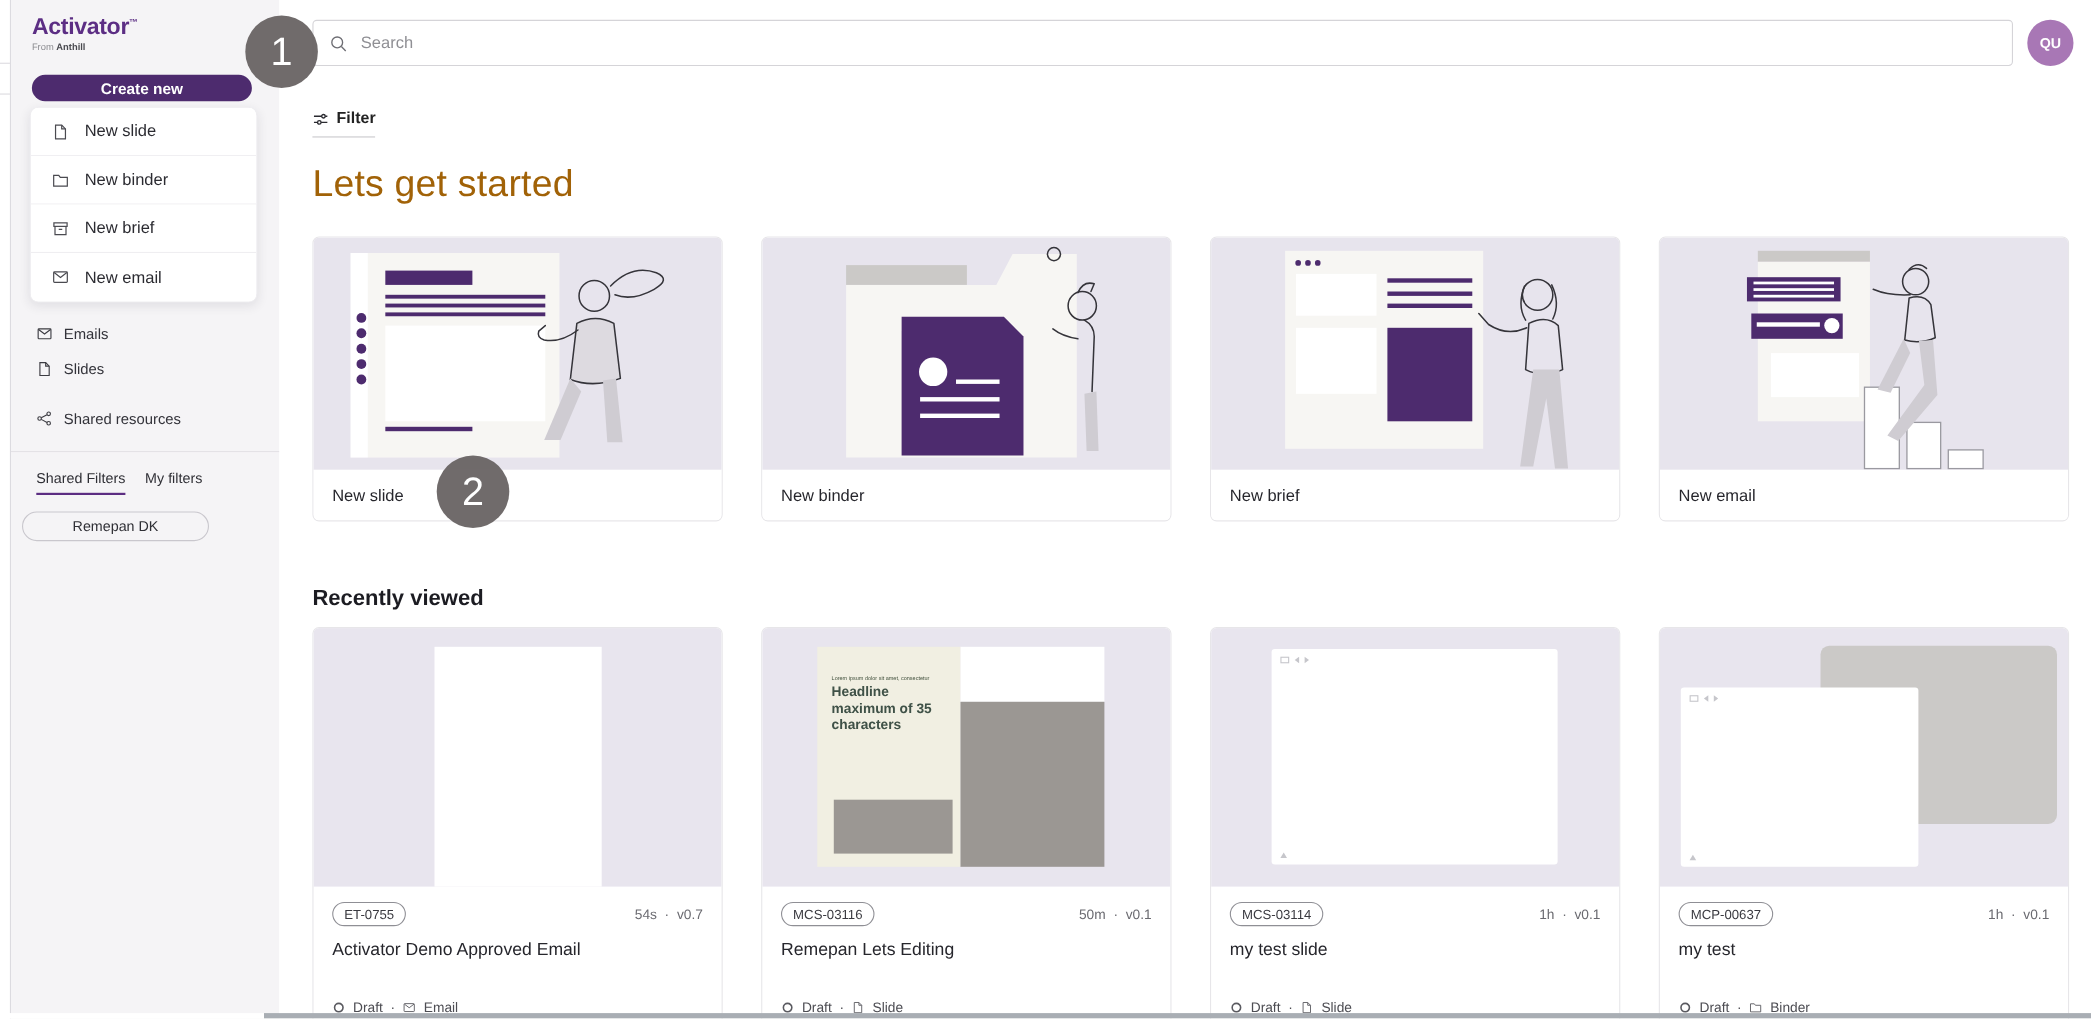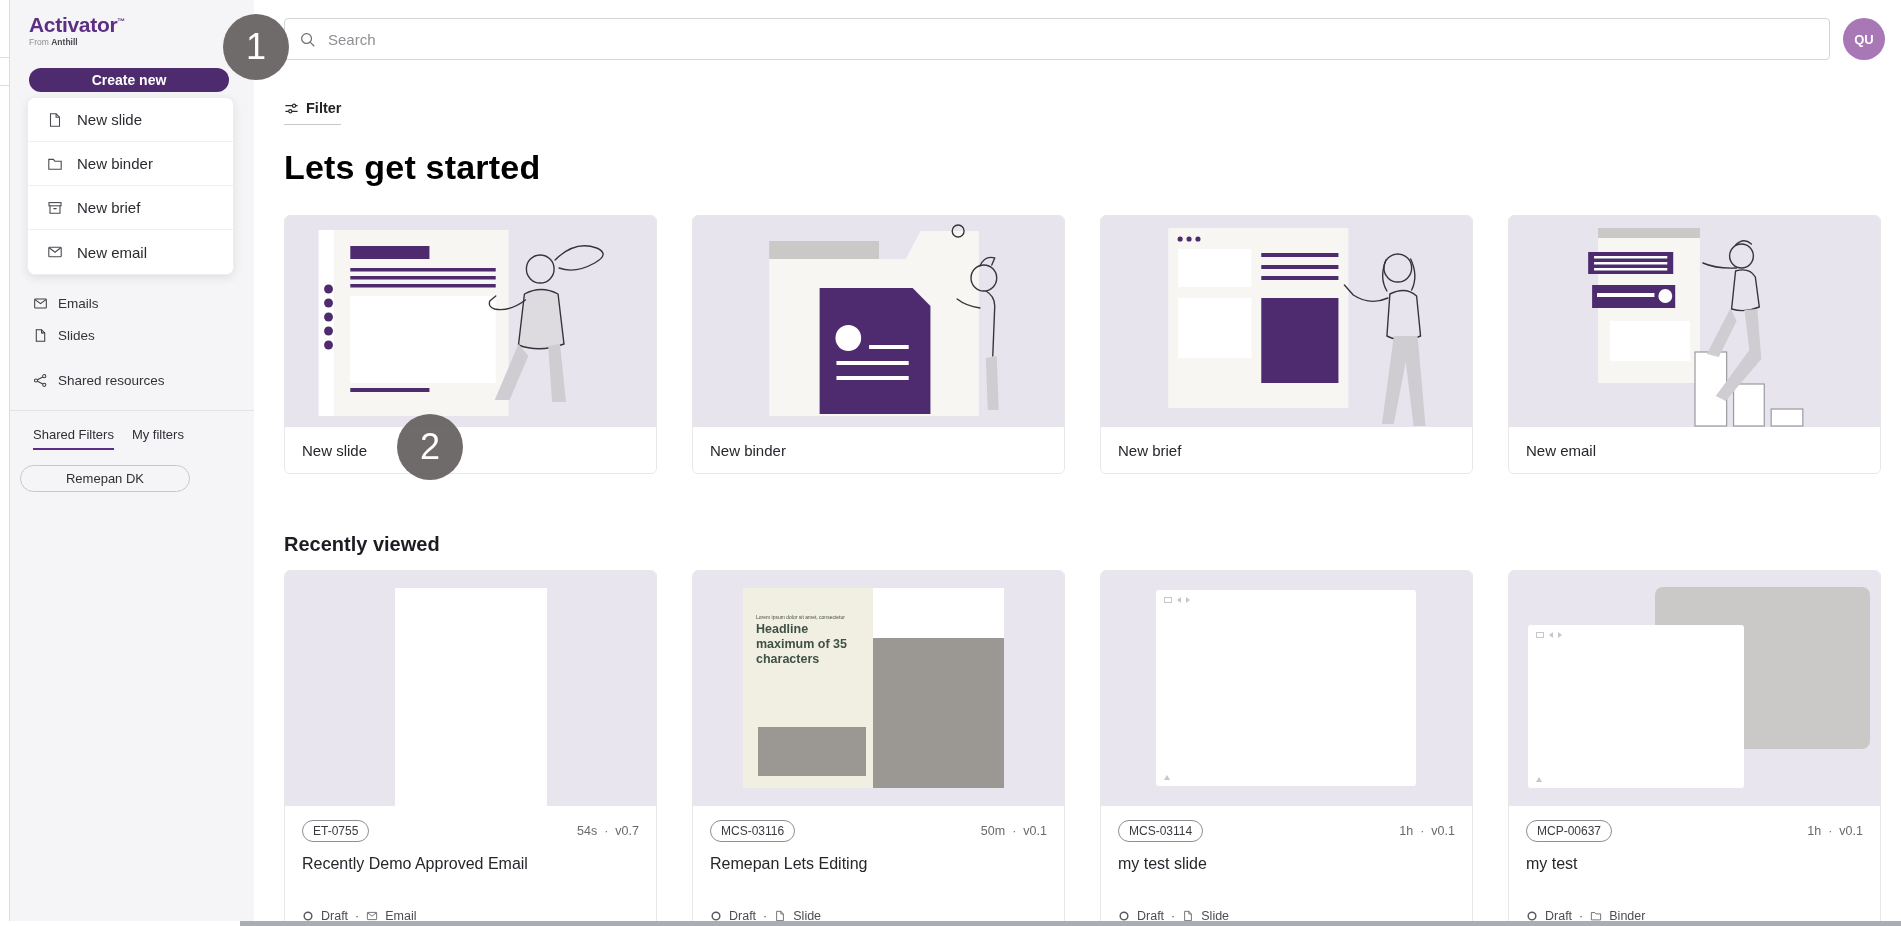--- a/index.html
+++ b/index.html
@@ -43,21 +43,21 @@
   .search { flex:1; height:42px; border:1px solid #d5d4d8; border-radius:4px; display:flex; align-items:center;
     padding:0 14px; gap:12px; background:#fff; }
   .search .si { color:#6d6d73; display:flex; }
   .search input { border:none; outline:none; font-size:15px; color:#333; width:100%; background:transparent; font-family:inherit; }
   .search input::placeholder { color:#8f8f94; }
   .avatar { width:42px; height:42px; border-radius:50%; background:#A877B5; color:#ffffff; font-size:13px; font-weight:700;
     display:flex; align-items:center; justify-content:center; cursor:pointer; flex-shrink:0; }
   .filter-btn { margin-top:40px; display:inline-flex; align-items:flex-end; gap:7px; font-size:14.5px; font-weight:600;
     color:#222; padding-bottom:8px; border-bottom:1px solid #c9c8cc; cursor:pointer; }
   .filter-btn .fi { color:#2a2a30; display:flex; }
-  h1.section { font-size:34px; font-weight:700; color:#000000; margin-top:22px; letter-spacing:0.2px; line-height:40px; }
+  h1.section { font-size:34px; font-weight:400; color:#a16207; margin-top:22px; letter-spacing:0.2px; line-height:40px; }
   h2.section { font-size:20px; font-weight:600; color:#1c1c22; margin-top:58px; line-height:24px; }
 
   .cards-row { display:flex; gap:35px; margin-top:28px; }
   .start-card { width:373px; border:1px solid #e7e6e9; border-radius:6px; overflow:hidden; background:#fff; cursor:pointer; }
   .start-thumb { height:211px; background:#E7E4ED; position:relative; }
   .start-thumb svg.illus { width:100%; height:100%; display:block; }
   .start-label { height:46px; display:flex; align-items:center; padding-left:17px; font-size:15px; color:#26262c; background:#fff; }
 
   .recent-row { display:flex; gap:35px; margin-top:14px; }
   .recent-card { width:373px; height:385px; border:1px solid #e7e6e9; border-radius:6px; overflow:hidden; background:#fff; cursor:pointer; }
@@ -356,21 +356,21 @@
         </div>
         <div class="recent-info">
           <div class="info-top">
             <span class="badge">ET-0755</span>
             <span class="meta">
               <span>54s</span>
               <span>·</span>
               <span>v0.7</span>
             </span>
           </div>
-          <div class="recent-title">Recently Demo Approved Email</div>
+          <div class="recent-title">Activator Demo Approved Email</div>
           <div class="recent-footer">
             <span class="f-icon">
                 <svg viewBox="0 0 10 10" width="9" height="9" fill="none" stroke="currentColor" stroke-width="1.2">
                   <circle cx="5" cy="5" r="3.2"></circle>
                 </svg>
               </span>
             <span>Draft</span>
             <span>·</span>
             <span class="f-icon">
                 <svg viewBox="0 0 16 16" width="16" height="16" fill="none" stroke="currentColor" stroke-width="1.1">

